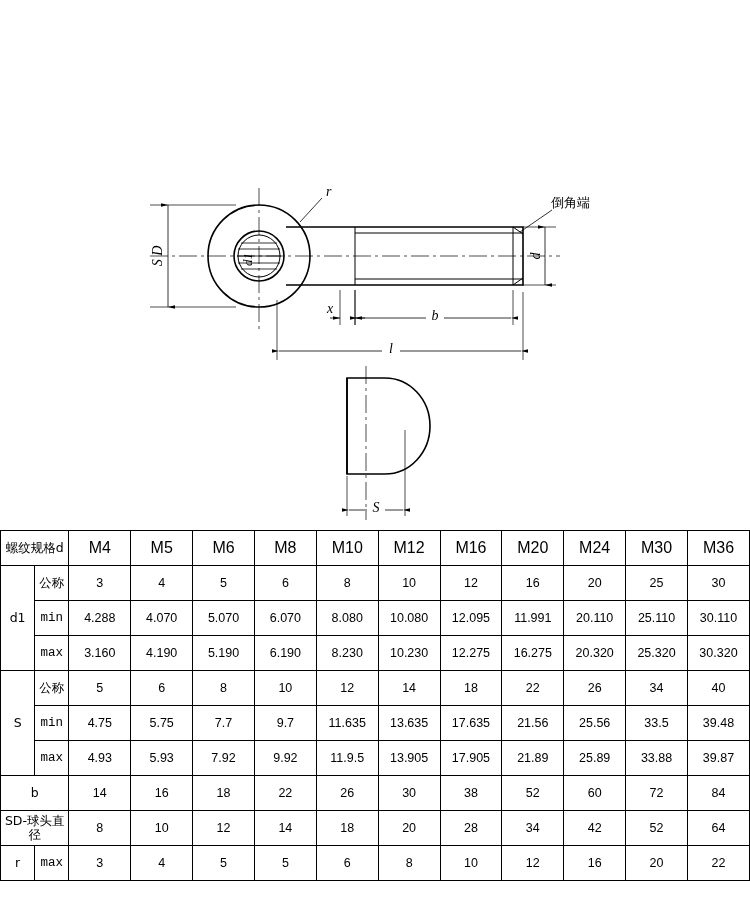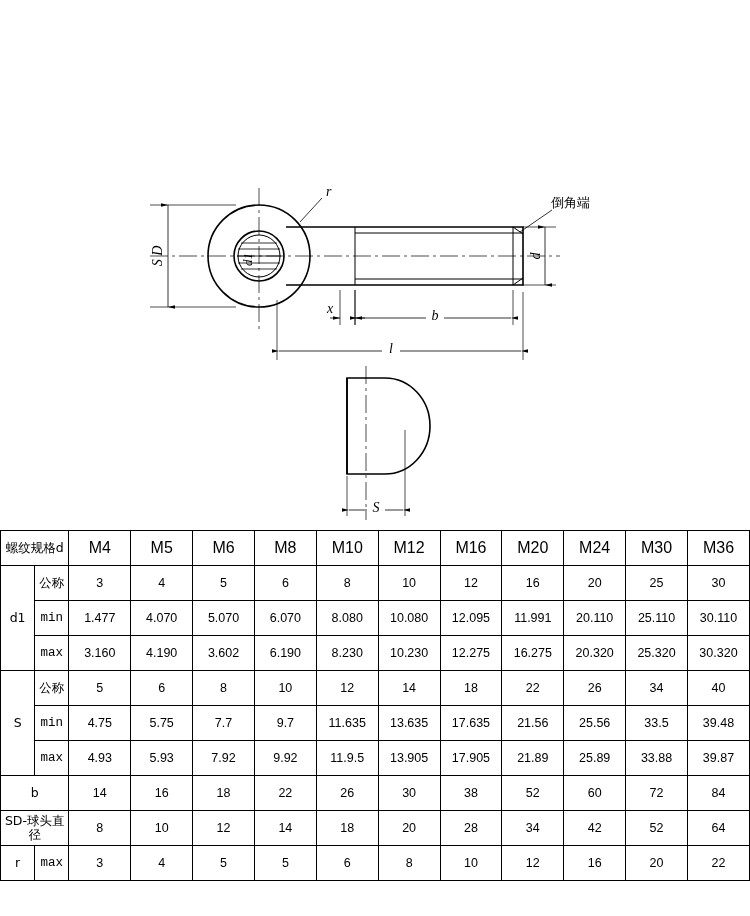--- a/index.html
+++ b/index.html
@@ -211,38 +211,38 @@
         <td>10</td>
         <td>12</td>
         <td>16</td>
         <td>20</td>
         <td>25</td>
         <td>30</td>
       </tr>
 
       <tr>
         <td class="col-sub">min</td>
-        <td>1.477</td>
+        <td>4.288</td>
         <td>4.070</td>
         <td>5.070</td>
         <td>6.070</td>
         <td>8.080</td>
         <td>10.080</td>
         <td>12.095</td>
         <td>11.991</td>
         <td>20.110</td>
         <td>25.110</td>
         <td>30.110</td>
       </tr>
 
       <tr>
         <td class="col-sub">max</td>
         <td>3.160</td>
         <td>4.190</td>
-        <td>3.602</td>
+        <td>5.190</td>
         <td>6.190</td>
         <td>8.230</td>
         <td>10.230</td>
         <td>12.275</td>
         <td>16.275</td>
         <td>20.320</td>
         <td>25.320</td>
         <td>30.320</td>
       </tr>
 

